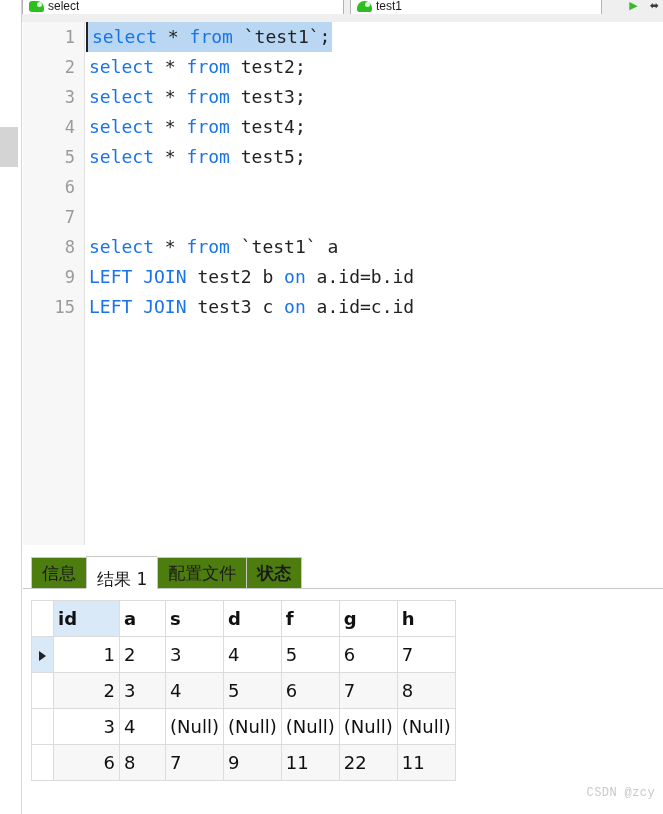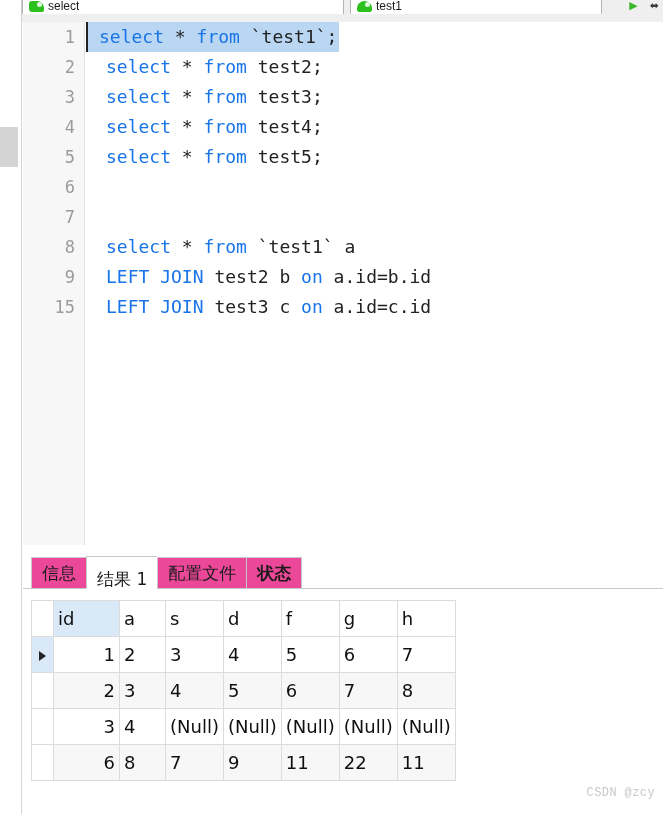--- a/index.html
+++ b/index.html
@@ -141,29 +141,29 @@
     left: 86px; top: 0;
     right: 0; height: 523px;
     background: #ffffff;
   }
   .code-line {
     height: 30px;
     line-height: 30px;
     font-family: "DejaVu Sans Mono", "Liberation Mono", monospace;
     font-size: 18px;
     white-space: pre;
-    padding-left: 20px;
+    padding-left: 3px;
     color: #222222;
   }
   .code-line.sel {
     background: #b9d6f2;
     display: inline-block;
     padding-right: 2px;
     border-left: 2px solid #222;
-    padding-left: 11px;
+    padding-left: 4px;
   }
   .kw { color: #1874e8; }
   .op { color: #222222; }
   .id { color: #222222; }
 
   
   .bottom {
     position: absolute;
     left: 0; top: 545px;
     width: 663px;
@@ -186,21 +186,21 @@
     box-sizing: border-box;
   }
   .tabs-inner {
     position: absolute;
     left: 8px; top: 0;
     display: flex;
     align-items: stretch;
     height: 32px;
   }
   .rtab {
-    background: #ec4899;
+    background: #4d7c0f;
     border: 1px solid #c8c8c8;
     border-bottom: 1px solid #c8c8c8;
     border-right: none;
     box-sizing: border-box;
     padding: 0 10px;
     display: flex;
     align-items: center;
     font-size: 17px;
     color: #1a1a1a;
     font-family: "DejaVu Sans", "Liberation Sans", sans-serif;
@@ -234,21 +234,21 @@
     overflow: hidden;
     white-space: nowrap;
     color: #101010;
     background: #ffffff;
     box-sizing: border-box;
   }
   .grid tr.alt td { background: #f7f7f7; }
   .grid th {
     border-top: 1px solid #dcdcdc;
     text-align: left;
-    font-weight: normal;
+    font-weight: bold;
     background: #ffffff;
     color: #101010;
   }
   .grid th.hl { background: #d9e9f7; }
   .col-marker { width: 22px; border-left: 1px solid #dcdcdc !important; padding: 0 !important; background:#ffffff; }
   .grid tr.alt td.col-marker { background:#ffffff; }
   .col-marker.cur { background: #d9e9f7 !important; text-align: center; }
   .col-marker .tri {
     display: inline-block;
     width: 0; height: 0;

